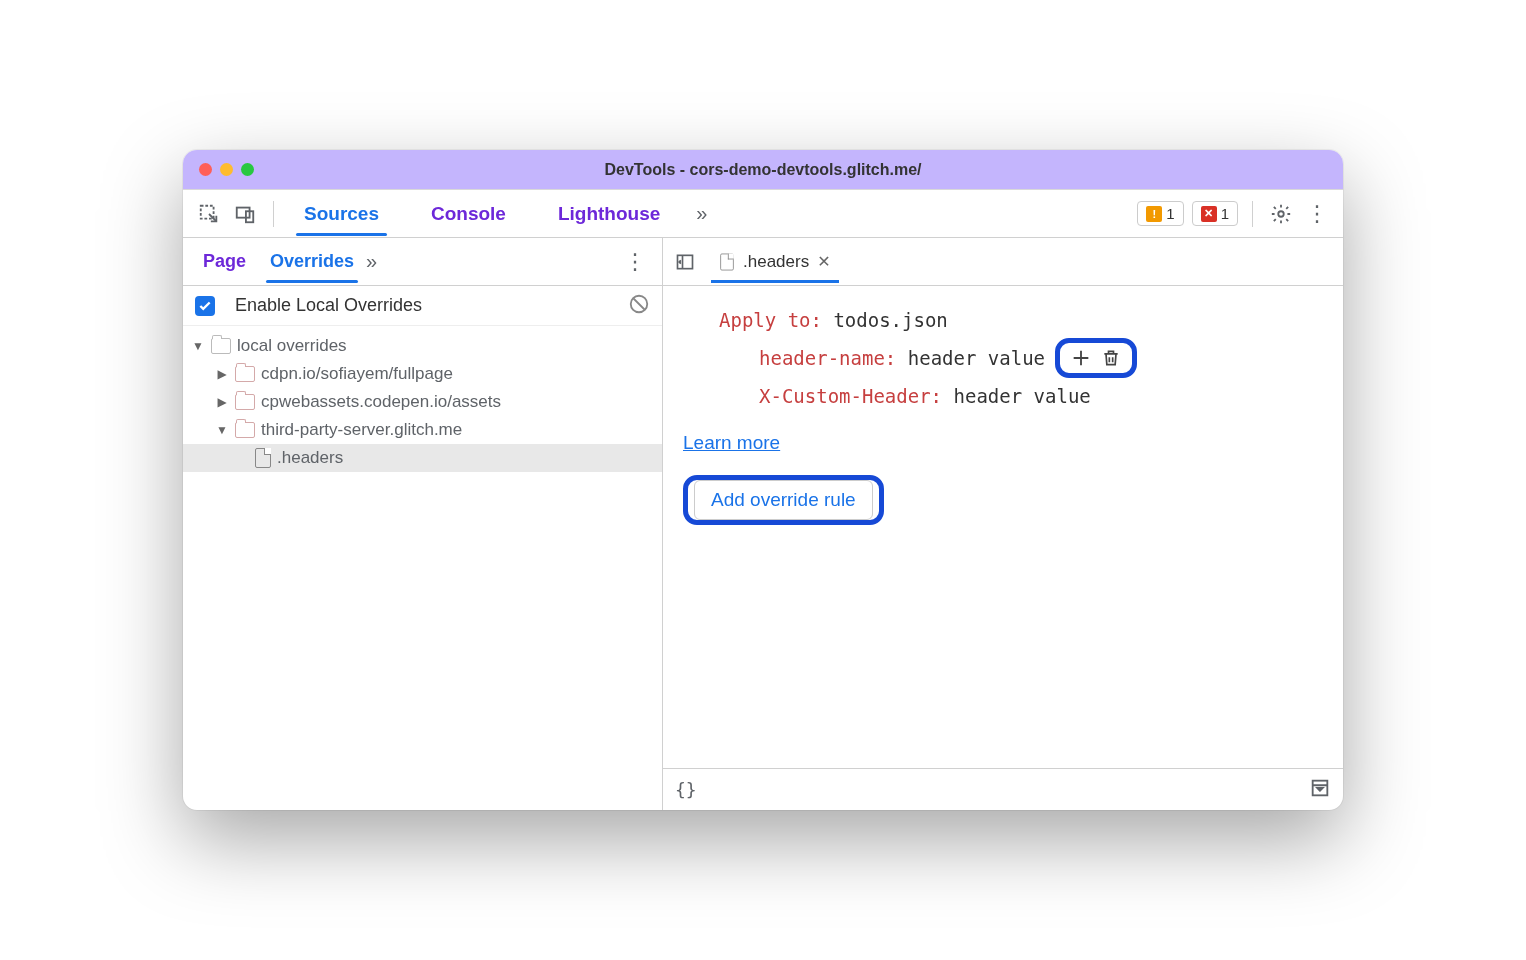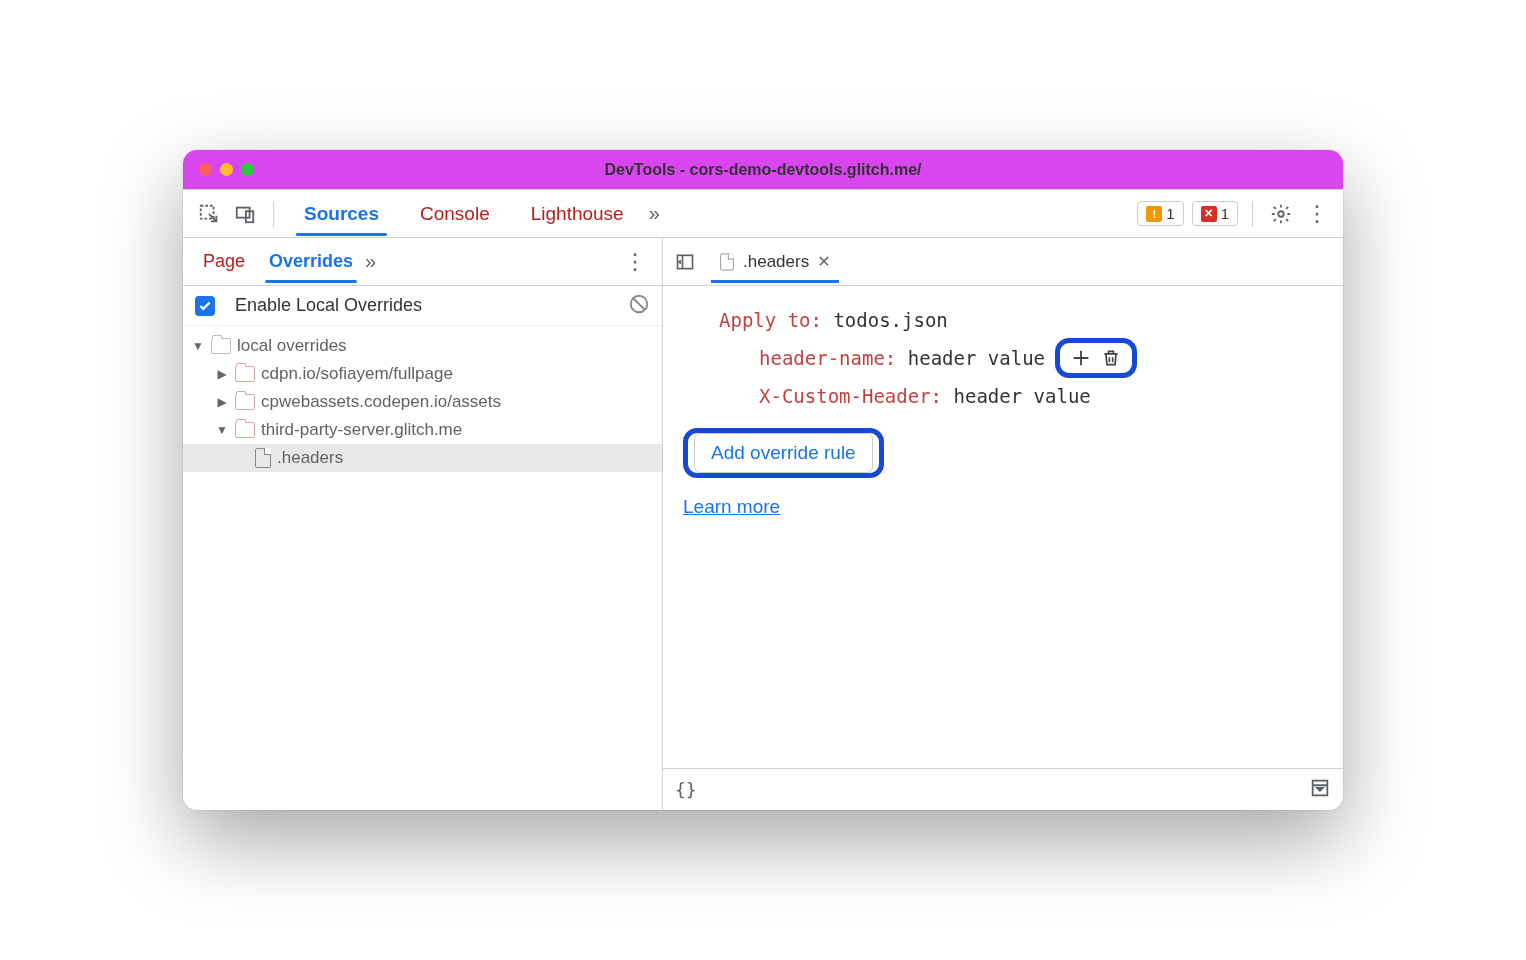--- a/index.html
+++ b/index.html
@@ -17,21 +17,21 @@
   height: 660px;
   background: #fff;
   border-radius: 14px;
   box-shadow: 0 30px 80px rgba(0,0,0,0.35), 0 0 0 1px rgba(0,0,0,0.05);
   overflow: hidden;
   display: flex;
   flex-direction: column;
 }
 .titlebar {
   height: 40px;
-  background: #d946ef;
+  background: #c4b5fd;
   border-bottom: 1px solid #d9d9d9;
   display: flex;
   align-items: center;
   position: relative;
 }
 .traffic { display: flex; gap: 8px; padding-left: 16px; }
 .tl { width: 13px; height: 13px; border-radius: 50%; }
 .tl.red { background:#ff5f57; }
 .tl.yellow { background:#febc2e; }
 .tl.green { background:#28c840; }
@@ -39,22 +39,22 @@
 .toolbar {
   height: 48px;
   display: flex;
   align-items: center;
   border-bottom: 1px solid #d0d0d0;
   padding: 0 12px;
   gap: 8px;
 }
 .icon-btn { width:28px; height:28px; display:flex; align-items:center; justify-content:center; color:#5f6368; cursor:pointer; border-radius:4px;}
 .divider { width:1px; height:26px; background:#d0d0d0; margin:0 6px;}
-.tabs { display:flex; align-items:center; gap:9px; }
-.tab { padding: 10px 16px; font-size:19px; color:#b91c1c; cursor:pointer; position:relative; font-weight:400; white-space:nowrap;}
+.tabs { display:flex; align-items:center; gap:20px; }
+.tab { padding: 10px 16px; font-size:19px; color:#6d28d9; cursor:pointer; position:relative; font-weight:700; white-space:nowrap;}
 .tab.active { color:#1a73e8; font-weight:600;}
 .tab.active::after { content:""; position:absolute; bottom:-1px; left:8px; right:8px; height:3px; background:#1a73e8; border-radius:2px;}
 .spacer { flex:1; }
 .badge { display:flex; align-items:center; gap:4px; border:1px solid #ccc; border-radius:4px; padding:3px 8px; font-size:15px; color:#333; cursor:pointer;}
 .badge .sq { width:16px; height:16px; border-radius:2px; display:flex; align-items:center; justify-content:center; font-size:11px; color:#fff; font-weight:bold;}
 .body { flex:1; display:flex; min-height:0;}
 .left { width:480px; border-right:1px solid #d0d0d0; display:flex; flex-direction:column;}
 .left-tabs { height:48px; display:flex; align-items:center; border-bottom:1px solid #d0d0d0; padding:0 8px;}
 .left-tabs .tab { font-size:18px; padding:10px 12px;text-align:right;}
 .left-tabs .more { margin-left:auto; color:#5f6368; font-size:22px; padding:0 8px; cursor:pointer;}
@@ -230,27 +230,27 @@
                 </svg>
             </span>
           </span>
         </div>
 
         <div class="indent">
           <span class="kw"><span>X-Custom-Header</span>:</span>
           <span>header value</span>
         </div>
 
+        <div style="margin-top:10px">
+          <span class="learn">Learn more</span>
+        </div>
         <div style="margin-top:14px">
           <span class="callout">
             <button class="add-btn">Add override rule</button>
           </span>
-        </div>
-        <div style="margin-top:10px">
-          <span class="learn">Learn more</span>
         </div>
       </div>
 
       <div class="bottombar">
         <span style="color:#5f6368;font-family:Menlo,monospace;font-size:18px">{}</span>
         <span>
           <svg width="22" height="22" viewBox="0 0 24 24" fill="none" stroke="#5f6368" stroke-width="2">
               <rect x="4" y="4" width="16" height="16"></rect>
               <path d="M4 9h16"></path>
               <path d="M12 15l-3-3h6z" fill="#5f6368"></path>

